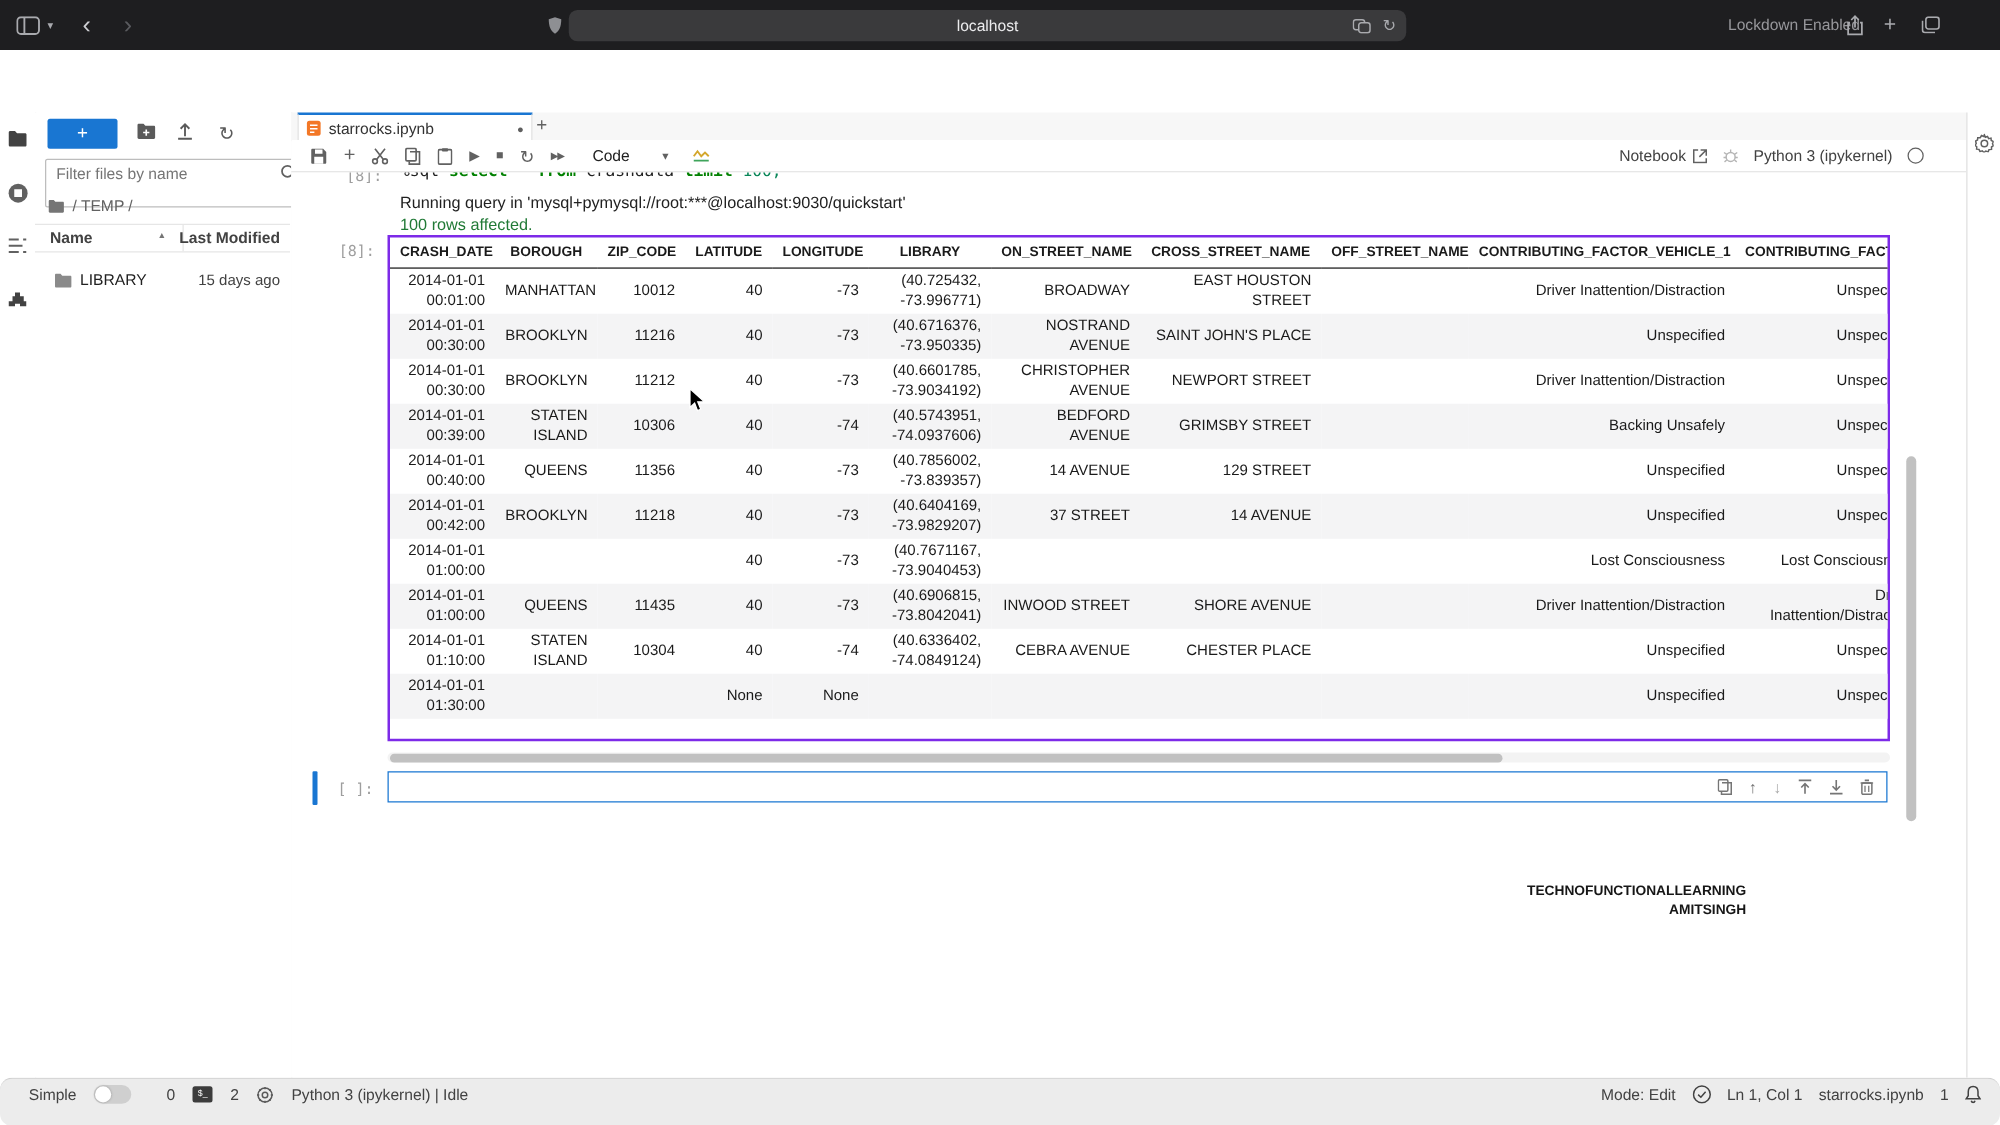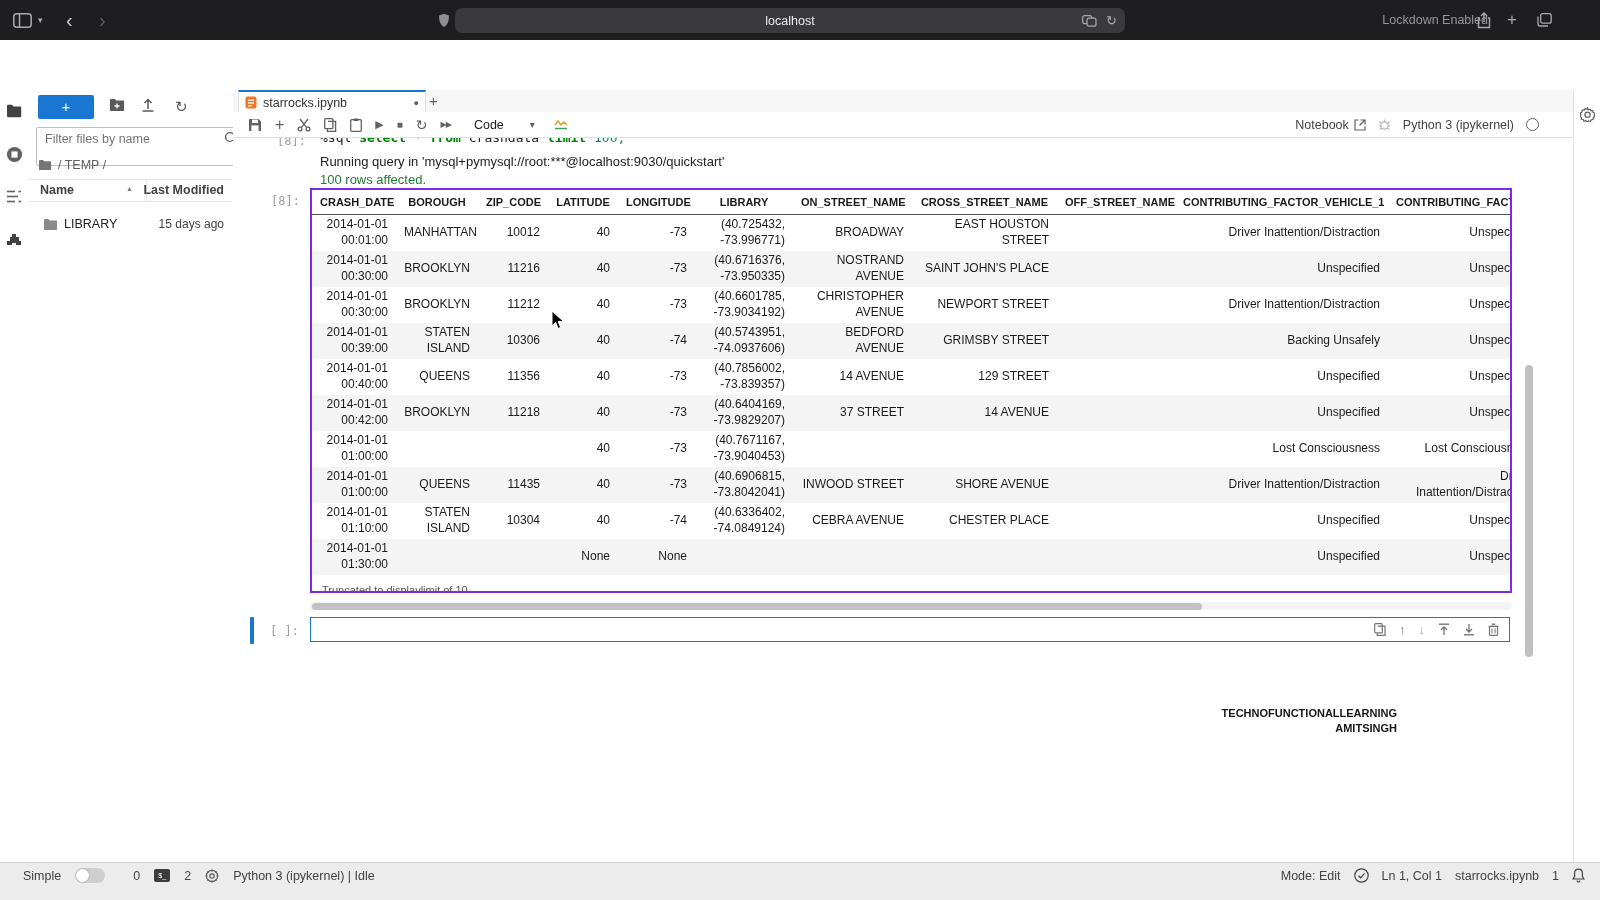--- a/index.html
+++ b/index.html
@@ -91,21 +91,21 @@
     display:flex;align-items:center;justify-content:flex-end;gap:13px;padding-right:10px;box-sizing:border-box;color:#757575;}
   .editor .uic{font-size:13px;}
 
   .watermark{position:absolute;right:176px;top:568px;text-align:right;font-size:11px;font-weight:700;color:#161616;line-height:1.35;}
 
   .rightstrip{position:absolute;left:1573px;top:90px;width:27px;height:772px;background:#fff;border-left:1px solid #e0e0e0;}
   .rs-gear{position:absolute;left:6px;top:17px;color:#616161;}
 
   
   .statusbar{position:absolute;left:0;top:862px;width:1600px;height:38px;background:#ececec;border-top:1px solid #cfcfcf;
-    font-size:12.5px;color:#424242;}
+    font-size:12.5px;color:#424242;border-radius:10px;}
   .sb-left{position:absolute;left:23px;top:5px;display:flex;align-items:center;gap:14px;}
   .sb-right{position:absolute;right:15px;top:5px;display:flex;align-items:center;gap:13px;}
   .toggle{width:30px;height:15px;background:#cfcfcf;border-radius:8px;position:relative;}
   .toggle .knob{position:absolute;left:1px;top:1px;width:13px;height:13px;background:#fff;border-radius:50%;box-shadow:0 0 2px rgba(0,0,0,.3);}
   .termbadge{width:16px;height:13px;background:#3c3c3c;border-radius:2px;color:#fff;font-size:7px;display:flex;align-items:center;justify-content:center;}
 
   
   .popup{position:absolute;left:1233px;top:779px;width:320px;height:73px;background:#fff;border-radius:5px;
     box-shadow:0 3px 12px rgba(0,0,0,.28);font-size:12.5px;color:#212121;}
   .popup .l1{position:absolute;left:14px;top:9px;}
@@ -507,21 +507,20 @@
                 <td>None</td>
                 <td></td>
                 <td></td>
                 <td></td>
                 <td></td>
                 <td>Unspecified</td>
                 <td>Unspecified</td>
               </tr>
             </tbody>
           </table>
-        <div class="truncnote">Truncated to displaylimit of 10</div>
       </div>
 
       <div class="hscroll-track">
         <div class="hscroll-thumb"></div>
       </div>
 
       <div class="cellbar"></div>
       <div class="abs mono prompt emptyprompt">[ ]:</div>
       <div class="editor">
         <span>

